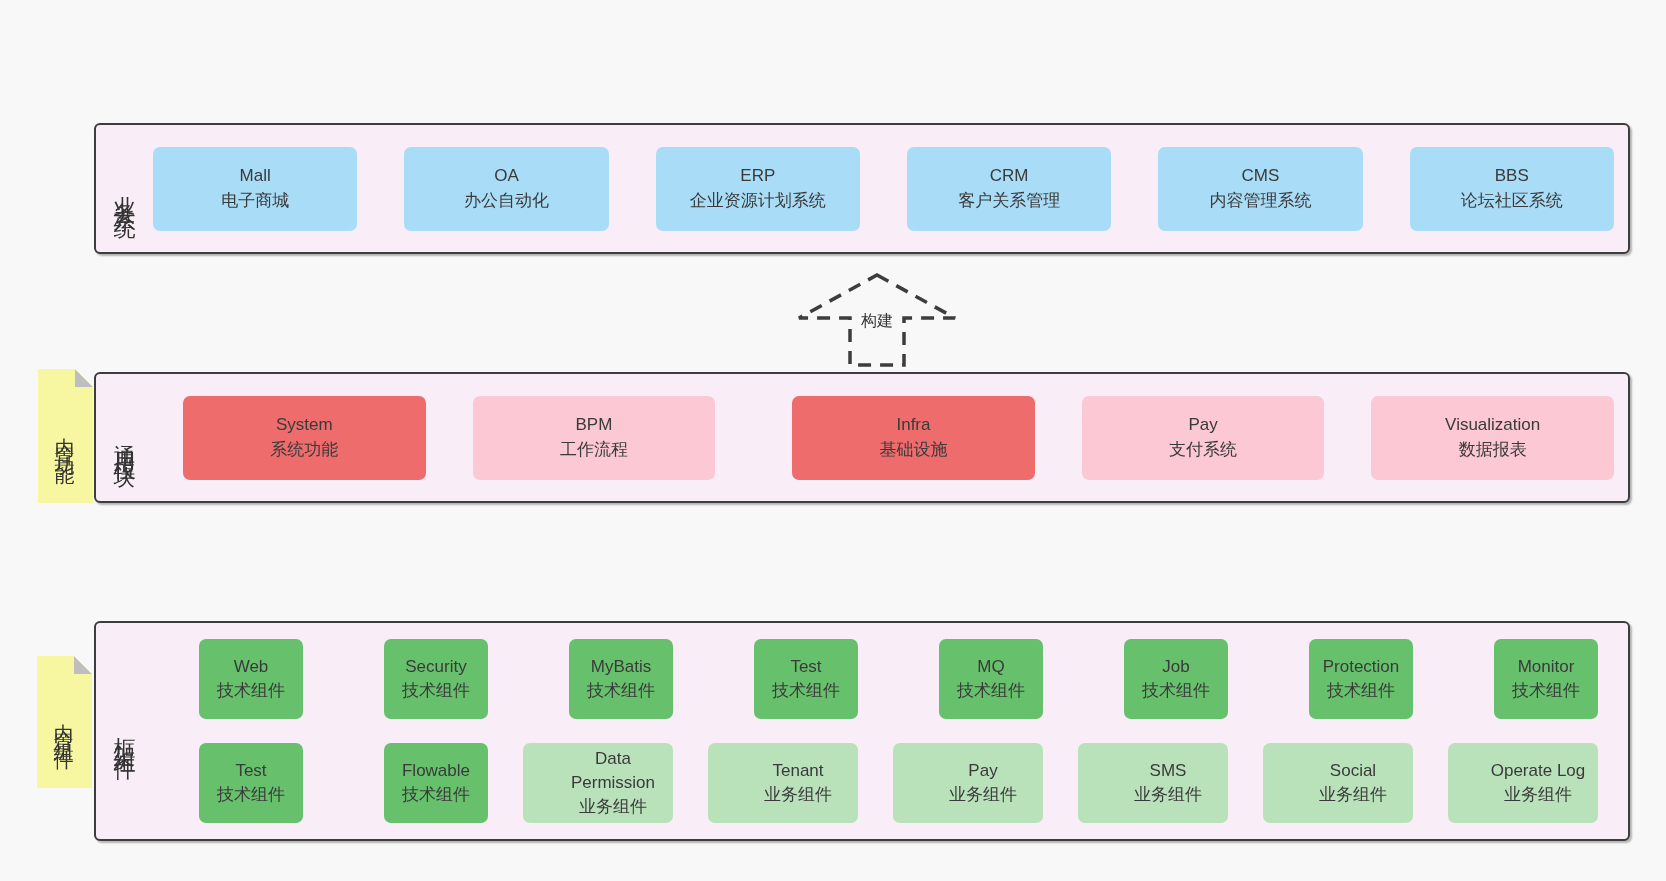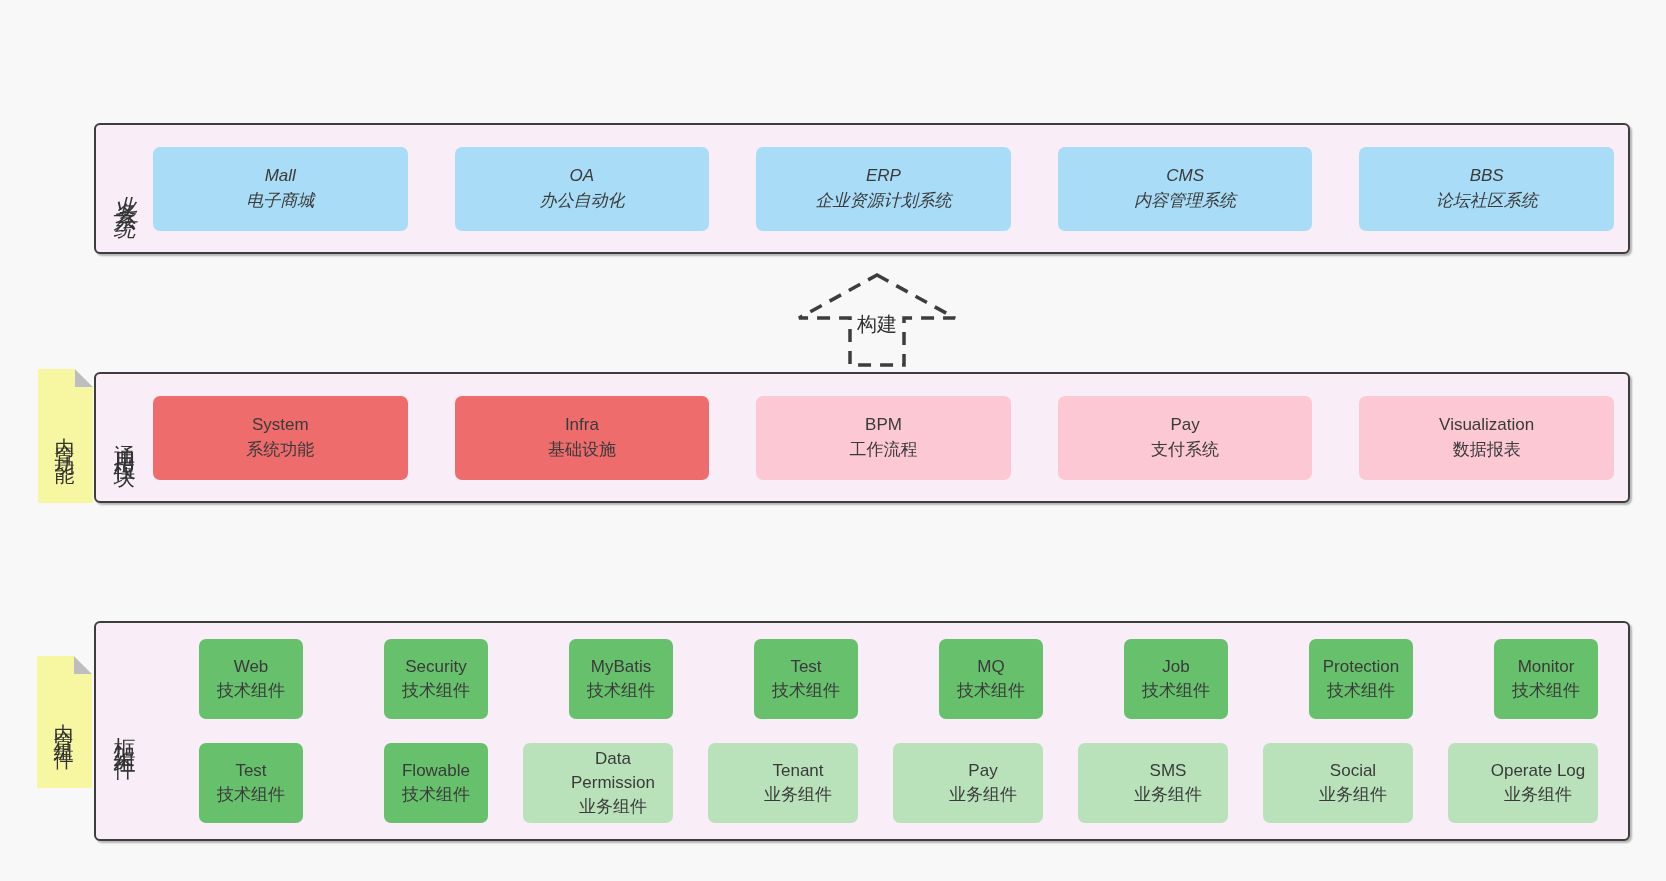--- a/index.html
+++ b/index.html
@@ -17,21 +17,21 @@
   .layer {
     position:absolute;
     left:94px; width:1536px;
     background: var(--container_bg, #f9eef7);
     border:2px solid var(--border_dark, #3d3d3d);
     border-radius:6px;
     box-shadow:2px 2px 2px rgba(0,0,0,.28);
     display:flex;
     z-index:1;
   }
-  .layer-1 { top:123px; height:131px;font-style:italic; }
+  .layer-1 { top:123px; height:131px; }
   .layer-2 { top:372px; height:131px; }
   .layer-3 { top:621px; height:220px; }
 
   .side-label {
     width:57px;
     display:flex; align-items:center; justify-content:center;
     writing-mode:vertical-lr; text-orientation:upright;
     font-size:22px; letter-spacing:7px; color:#333;
     padding-top:6px;
   }
@@ -54,21 +54,21 @@
 
   .box {
     border-radius:7px;
     display:flex; flex-direction:column;
     align-items:center; justify-content:center;
     text-align:center;
     font-size:17px; line-height:1.42; color:#3a3a3a;
     padding:2px 6px;
   }
   .box.blue       { background: var(--blue, #a9dcf6); }
-  .box.red        { background: var(--red, #ee6c6c); }
+  .box.red        { background: var(--red, #ee6c6c); margin-left: 30px; }
   .box.pink       { background: var(--pink, #fbc8d3); }
   .box.green      { background: var(--green, #67c16c); margin-left: 46px; }
   .box.lightgreen { background: var(--lightgreen, #b9e2bb); padding-left: 36px; }
 
   
   .note {
     position:absolute;
     width:55px;
     background: var(--note_yellow, #f8f7a1);
     z-index:0;
@@ -96,21 +96,21 @@
   .arrow svg { position:absolute; inset:0; width:100%; height:100%; }
   .arrow polygon {
     fill:none;
     stroke: var(--border_dark, #3d3d3d);
     stroke-width:3.5;
     stroke-dasharray:13 9;
   }
   .arrow-label {
     position:absolute; left:50%; top:38px; transform:translateX(-50%);
     background: var(--page_bg, #f8f8f8);
-    font-size:20px; color:#333; padding:1px 3px; white-space:nowrap;
+    font-size:16px; color:#333; padding:1px 3px; white-space:nowrap;
   }
 </style>
 </head>
 <body>
 
 <div class="canvas">
 
   <div class="note note-1">
     <span class="note-text">内置功能</span>
     <span class="note-fold"></span>
@@ -129,20 +129,24 @@
       </div>
       <div class="box blue">
         <span>OA</span>
         <span>办公自动化</span>
       </div>
       <div class="box blue">
         <span>ERP</span>
         <span>企业资源计划系统</span>
       </div>
       <div class="box blue">
+        <span>CRM</span>
+        <span>客户关系管理</span>
+      </div>
+      <div class="box blue">
         <span>CMS</span>
         <span>内容管理系统</span>
       </div>
       <div class="box blue">
         <span>BBS</span>
         <span>论坛社区系统</span>
       </div>
     </div>
   </section>
 
@@ -153,29 +157,29 @@
     <span class="arrow-label">构建</span>
   </div>
 
   <section class="layer layer-2">
     <div class="side-label">通用模块</div>
     <div class="boxes">
       <div class="box red">
         <span>System</span>
         <span>系统功能</span>
       </div>
+      <div class="box pink">
+        <span>BPM</span>
+        <span>工作流程</span>
+      </div>
       <div class="box red">
         <span>Infra</span>
         <span>基础设施</span>
       </div>
       <div class="box pink">
-        <span>BPM</span>
-        <span>工作流程</span>
-      </div>
-      <div class="box pink">
         <span>Pay</span>
         <span>支付系统</span>
       </div>
       <div class="box pink">
         <span>Visualization</span>
         <span>数据报表</span>
       </div>
     </div>
   </section>
 

